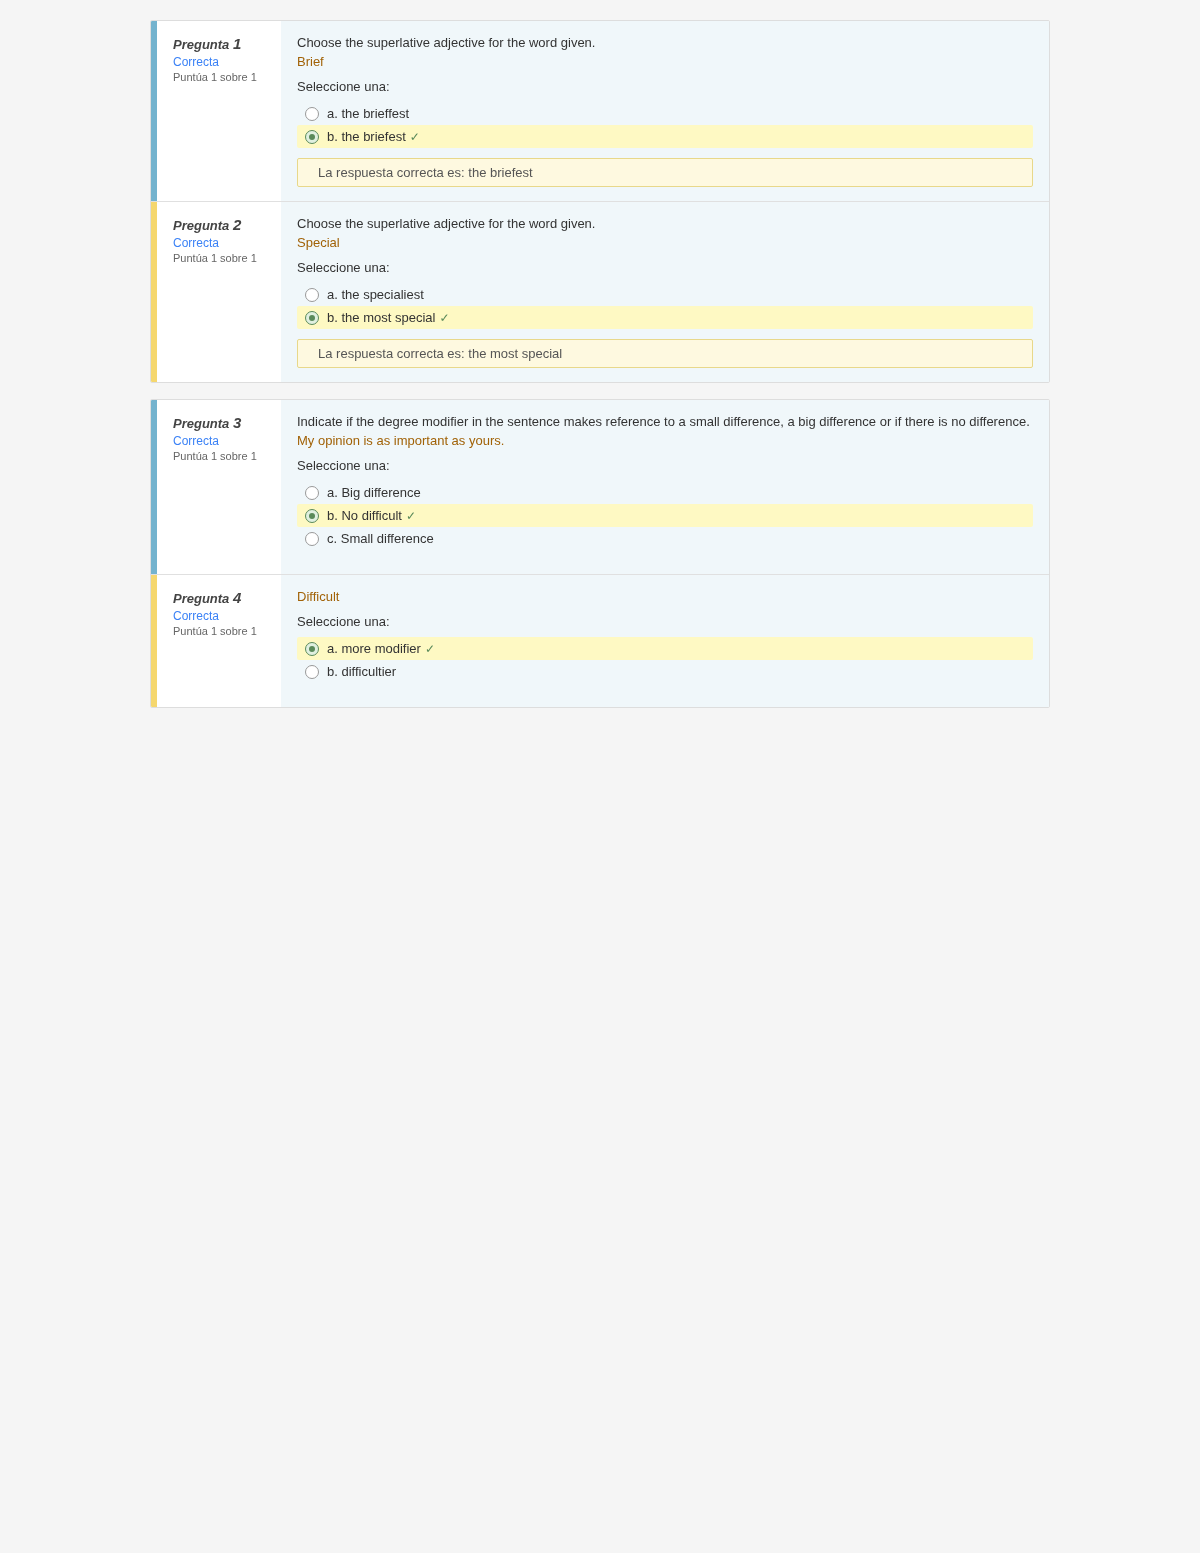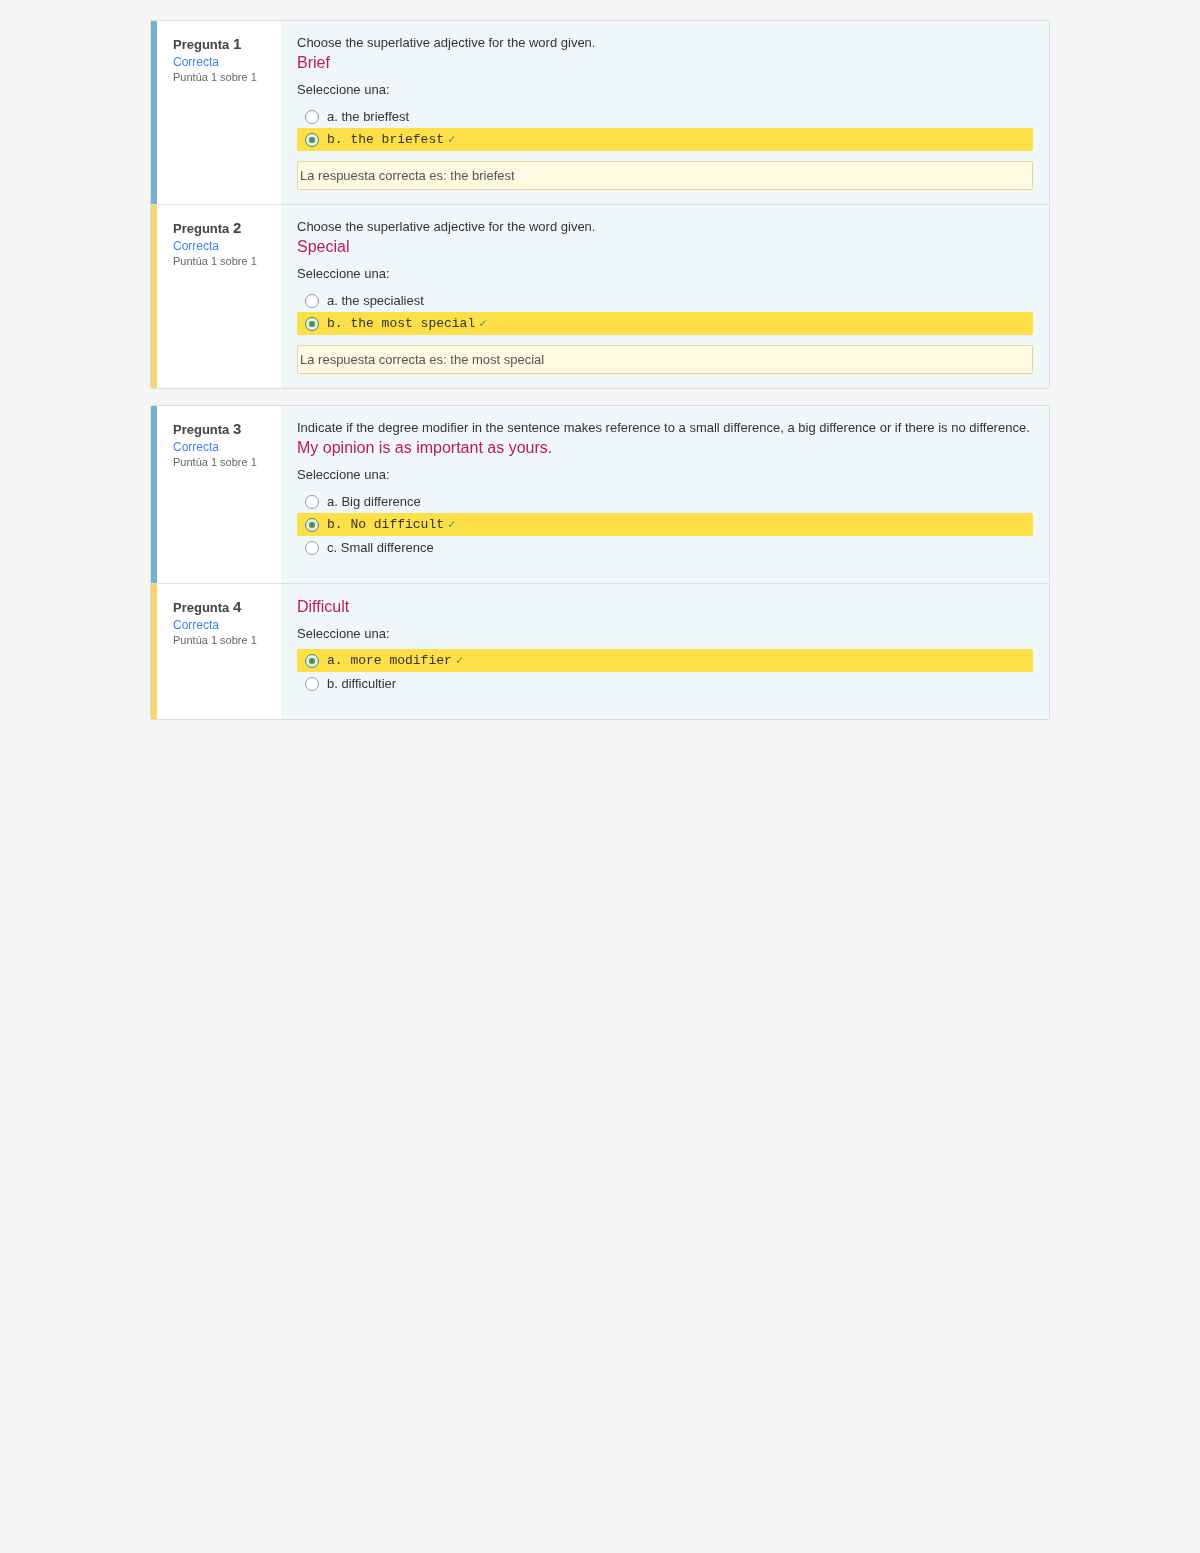--- a/index.html
+++ b/index.html
@@ -50,20 +50,21 @@
       width: 6px;
     }
     .accent-blue { background: #74b3ce; }
     .accent-yellow { background: #f5d76e; }
     .question-number {
       font-weight: bold;
       font-size: 13px;
       color: #444;
       margin-bottom: 3px;
       padding-left: 8px;
+      font-style: italic;
     }
     .question-number span {
       font-size: 15px;
     }
     .question-status {
       font-size: 12px;
       color: #3b82f6;
       padding-left: 8px;
       margin-bottom: 2px;
     }
@@ -76,44 +77,43 @@
       flex: 1;
       padding: 14px 16px;
       background: #f0f7fa;
     }
     .question-text {
       font-size: 13px;
       color: #333;
       margin-bottom: 4px;
     }
     .question-word {
-      font-size: 16px;
-      color: #be185d;
+      font-size: 13px;
+      color: #a16207;
       margin-bottom: 10px;
     }
     .seleccione-label {
       font-size: 13px;
       color: #333;
       margin-bottom: 8px;
     }
     .options-list {
       display: flex;
       flex-direction: column;
       margin-bottom: 10px;
     }
     .option-item {
       display: flex;
       align-items: center;
       padding: 4px 8px;
       border-radius: 2px;
       font-size: 13px;
     }
     .option-item.correct-selected {
-      background: #fde047;
-      font-family: Liberation Mono, monospace;
+      background: #fef9c3;
     }
     .option-item.normal {
       background: transparent;
     }
     .radio-circle {
       width: 14px;
       height: 14px;
       border-radius: 50%;
       border: 1px solid #999;
       margin-right: 8px;
@@ -140,21 +140,21 @@
       color: #333;
     }
     .checkmark {
       color: #5a8a5a;
       margin-left: 4px;
       font-size: 12px;
     }
     .correct-answer-box {
       background: #fef9e0;
       border: 1px solid #e8d88a;
-      padding: 6px 2px;
+      padding: 6px 20px;
       font-size: 13px;
       color: #555;
       border-radius: 2px;
     }
   </style>
 </head>
 <body>
 
 <div class="page-wrapper">
 <div class="quiz-block">

